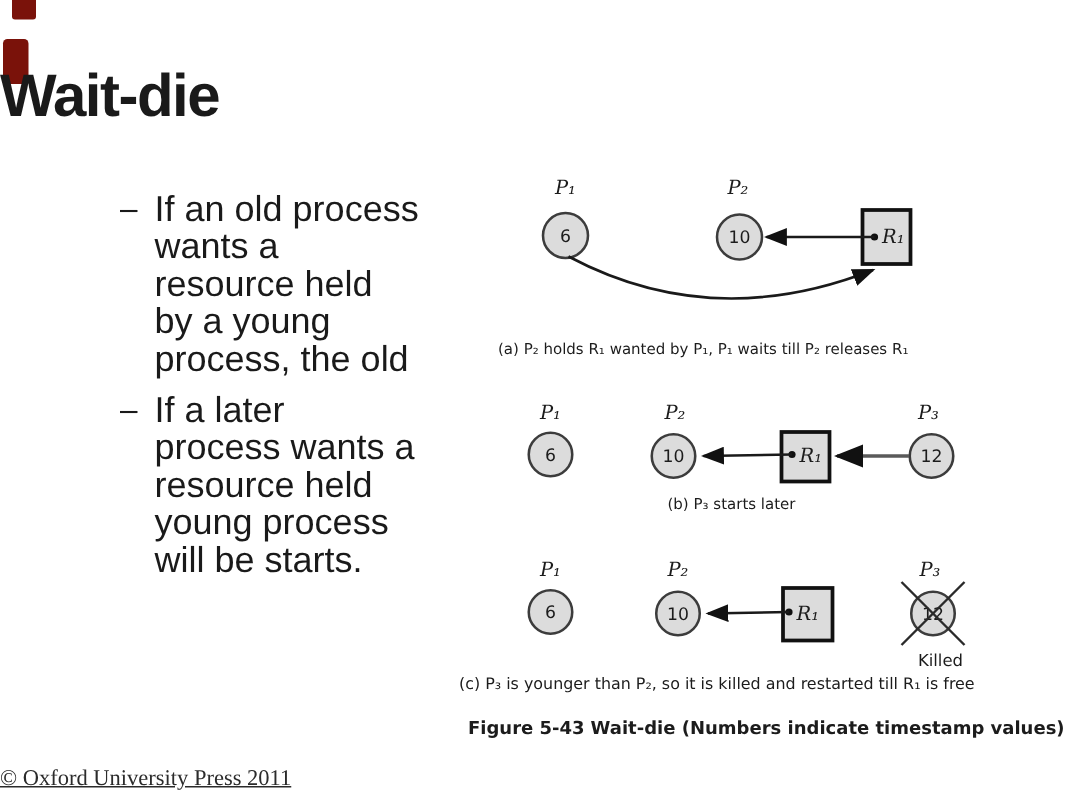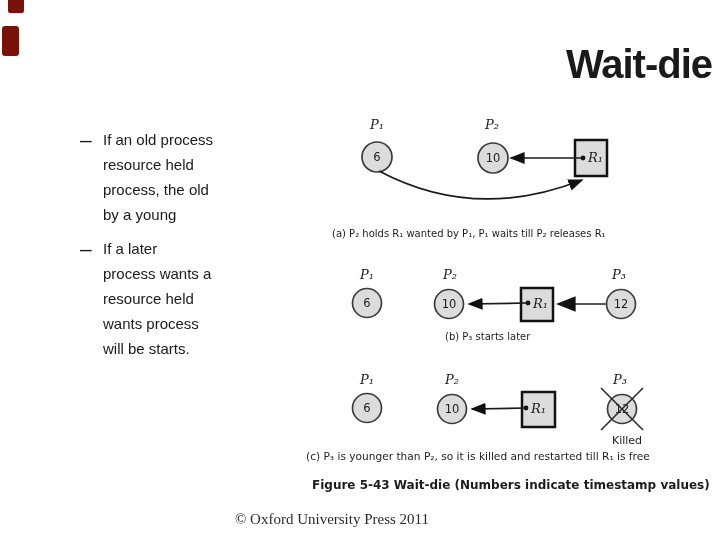--- a/index.html
+++ b/index.html
@@ -6,28 +6,28 @@
   body{width:720px;height:540px;position:relative;background:#ffffff;overflow:hidden;
        font-family:"Liberation Sans",sans-serif;}
   .abs{position:absolute;}
 
   
   .mark{position:absolute;background:#7a120a;}
   .mark1{left:8px;top:0;width:16px;height:13px;border-radius:0 0 2px 2px;}
   .mark2{left:2px;top:26px;width:17px;height:30px;border-radius:3px;}
 
   
-  .title{left:0;top:42px;width:712px;text-align:right;font-size:40px;line-height:44px;
+  .title{left:0;top:42px;width:712px;text-align:left;font-size:40px;line-height:44px;
          font-weight:bold;color:#1a1a1a;letter-spacing:-1px;}
 
   
   .bullets{left:80px;top:127px;width:215px;color:#1a1a1a;}
   .bullet{display:flex;margin-bottom:9px;}
   .bullet .marker{width:23px;flex:0 0 23px;font-size:21px;line-height:25px;}
-  .bullet .lines{font-size:15px;line-height:25px;}
+  .bullet .lines{font-size:24px;line-height:25px;}
 
   
   svg.fig{position:absolute;left:295px;top:110px;width:420px;height:390px;}
   .node{fill:#dcdcdc;stroke:#3c3c3c;stroke-width:1.7;}
   .res{fill:#dcdcdc;stroke:#111111;stroke-width:2.5;}
   .edge{stroke:#1a1a1a;stroke-width:1.7;fill:none;}
   .edge-gray{stroke:#5a5a5a;stroke-width:2.2;fill:none;}
   .cross{stroke:#2a2a2a;stroke-width:1.6;}
   .nodeval{font-family:"DejaVu Sans",sans-serif;font-size:11.5px;fill:#1c1c1c;
            text-anchor:middle;}
@@ -35,48 +35,49 @@
   .killed{font-family:"DejaVu Sans",sans-serif;font-size:11px;fill:#1c1c1c;text-anchor:middle;}
 
   .figcap{position:absolute;font-family:"DejaVu Sans",sans-serif;font-size:10px;
           color:#1c1c1c;white-space:nowrap;}
   .cap-a{left:332px;top:228px;}
   .cap-b{left:445px;top:331px;}
   .cap-c{left:306px;top:450px;font-size:10.6px;}
   .figtitle{left:312px;top:478px;font-size:12px;font-weight:bold;}
   .figtitle .lbl{margin-right:4px;}
 
-  .footer{left:0;top:511px;width:664px;text-align:center;
-          font-family:"Liberation Serif",serif;font-size:15px;color:#2b2b2b;}
+  .footer{left:0;top:511px;width:664px;text-align:left;
+          font-family:"Liberation Serif",serif;font-size:15px;color:#2b2b2b;text-decoration:underline;}
 </style>
 </head>
 <body>
 
 <div class="mark mark1"></div>
 <div class="mark mark2"></div>
 
 <div class="abs title">Wait-die</div>
 
 <div class="abs bullets">
   <div class="bullet">
     <div class="marker">–</div>
     <div class="lines">
       <div>If an old process</div>
+      <div>wants a</div>
       <div>resource held</div>
+      <div>by a young</div>
       <div>process, the old</div>
-      <div>by a young</div>
     </div>
   </div>
   <div class="bullet">
     <div class="marker">–</div>
     <div class="lines">
       <div>If a later</div>
       <div>process wants a</div>
       <div>resource held</div>
-      <div>wants process</div>
+      <div>young process</div>
       <div>will be starts.</div>
     </div>
   </div>
 </div>
 
 <svg class="fig" viewBox="0 0 420 390">
   <defs>
     <marker id="arr" markerWidth="9" markerHeight="7" refX="8" refY="3.5" orient="auto">
       <path d="M0,0 L9,3.5 L0,7 Z" fill="#111111"></path>
     </marker>

